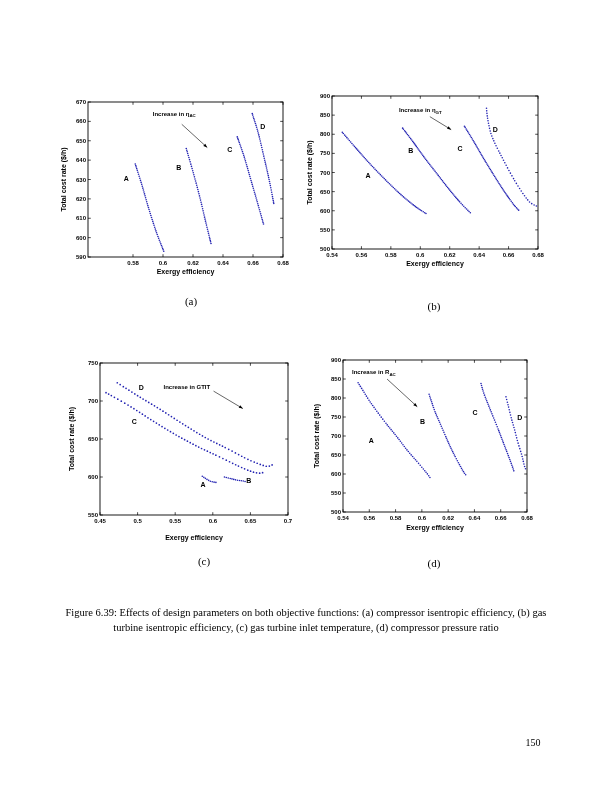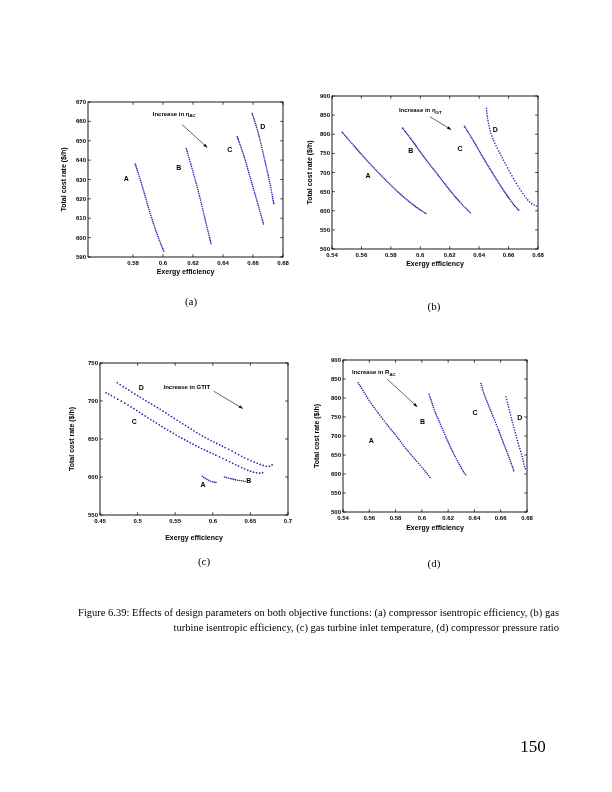--- a/index.html
+++ b/index.html
@@ -13,23 +13,23 @@
   .chart svg .ann{font-size:6px;font-weight:bold;}
   #chart-a{left:58px;top:92px;}
   #chart-b{left:304px;top:86px;}
   #chart-c{left:66px;top:350px;}
   #chart-d{left:311px;top:348px;}
   .sublabel{position:absolute;width:42px;text-align:center;font-size:11px;}
   #sub-a{left:170px;top:295px;}
   #sub-b{left:413px;top:300px;}
   #sub-c{left:183px;top:555px;}
   #sub-d{left:413px;top:557px;}
-  .caption{position:absolute;left:67px;top:606px;width:492px;text-align:right;
+  .caption{position:absolute;left:60px;top:606px;width:492px;text-align:center;
            font-size:10.5px;line-height:1.42;}
-  .pagenum{position:absolute;left:518px;top:737px;width:30px;text-align:center;font-size:17px;}
+  .pagenum{position:absolute;left:518px;top:737px;width:30px;text-align:center;font-size:10px;}
 </style>
 </head>
 <body>
 
 <div class="page">
   <div id="chart-a" class="chart"><svg width="240" height="186">
         <rect x="30" y="10" width="195" height="155" fill="none" stroke="#000000" stroke-width="0.9"></rect>
         <line x1="74.99999999999987" y1="165" x2="74.99999999999987" y2="162.2" stroke="#000000" stroke-width="0.7"></line>
         <line x1="74.99999999999987" y1="10" x2="74.99999999999987" y2="12.8" stroke="#000000" stroke-width="0.7"></line>
         <text x="74.99999999999987" y="172.5" text-anchor="middle" class="tick">0.58</text>

